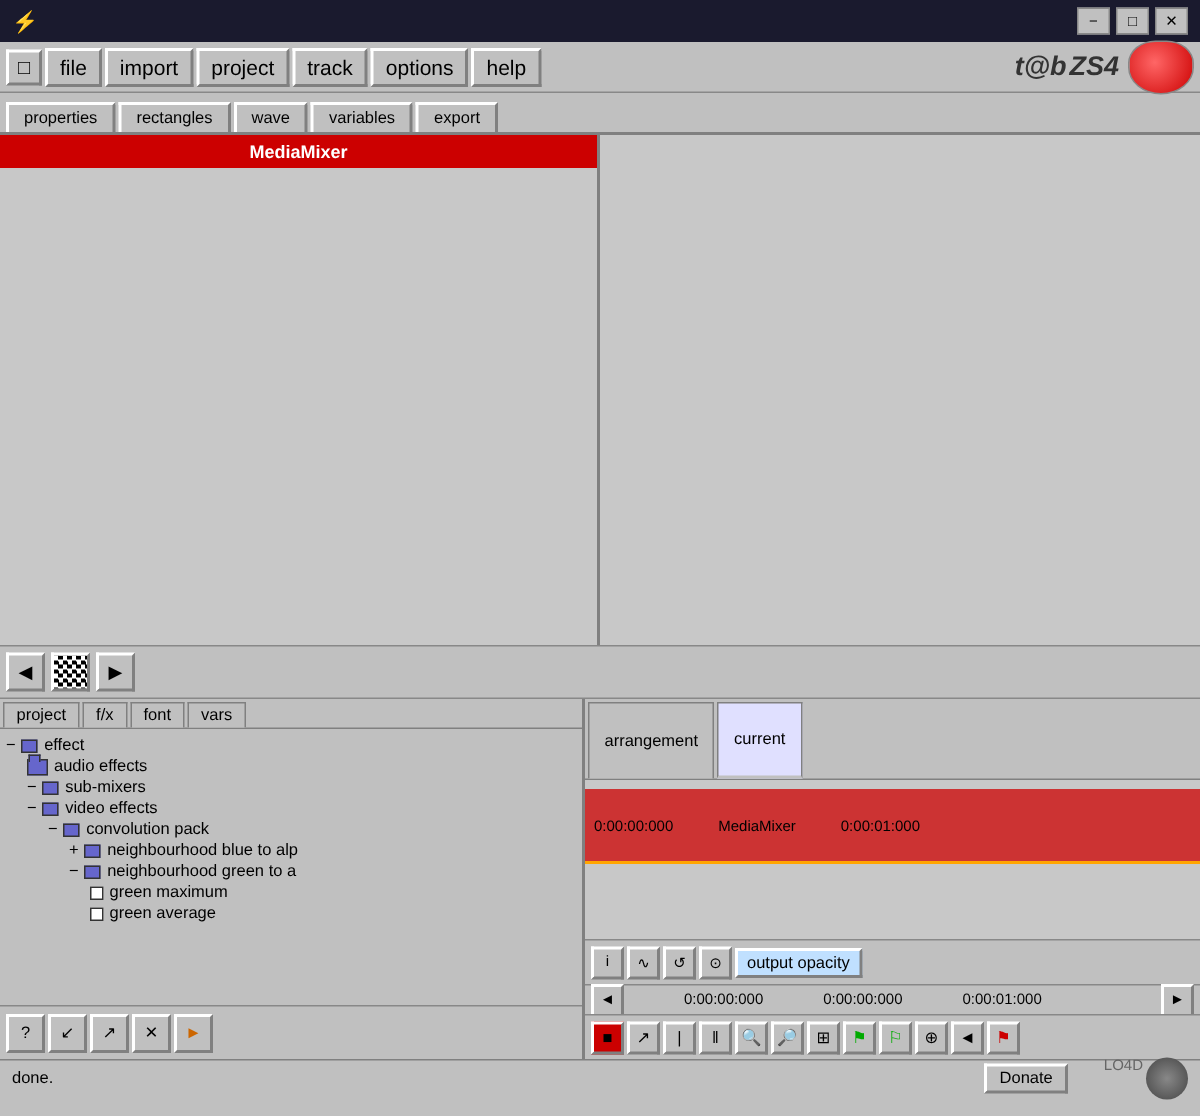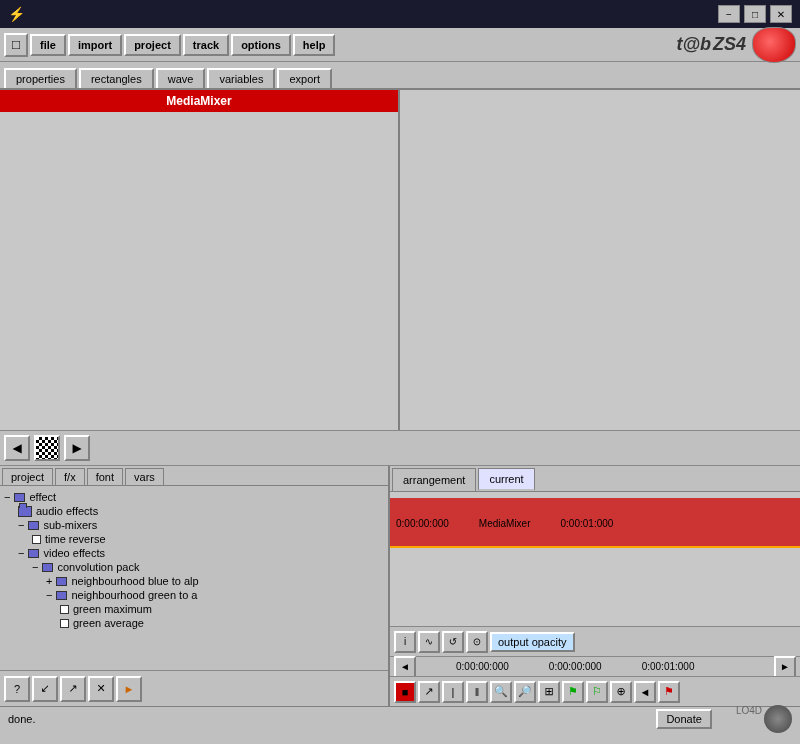--- a/index.html
+++ b/index.html
@@ -61,22 +61,22 @@
       padding: 3px 4px;
       gap: 2px;
       border-bottom: 1px solid #888;
     }
     .menu-btn {
       background: #c0c0c0;
       border: 2px solid;
       border-color: #ffffff #808080 #808080 #ffffff;
       padding: 3px 8px;
       cursor: pointer;
-      font-size: 11px;
-      font-weight: bold;
+      font-size: 14px;
+      font-weight: normal;
     }
     .menu-icon-btn {
       width: 24px;
       height: 24px;
       background: #c0c0c0;
       border: 2px solid;
       border-color: #ffffff #808080 #808080 #ffffff;
       display: flex;
       align-items: center;
       justify-content: center;
@@ -292,21 +292,21 @@
     }
     #arrangement-tab-bar {
       display: flex;
       padding: 2px 2px 0;
       border-bottom: 1px solid #808080;
     }
     .arr-tab {
       background: #c0c0c0;
       border: 1px solid #808080;
       border-bottom: none;
-      padding: 4px 10px;
+      padding: 18px 10px;
       cursor: pointer;
       font-size: 11px;
       margin-right: 2px;
     }
     .arr-tab.active {
       background: #e0e0ff;
       border-bottom: 2px solid #c0c0c0;
     }
     #arrangement-content {
       background: #c8c8c8;
@@ -491,24 +491,20 @@
         <span class="folder-icon"></span>
         <span>audio effects</span>
       </div>
 
       <div class="tree-item tree-indent-2">
         <span style="margin-right:2px;">−</span>
         <span class="small-folder"></span>
         <span>sub-mixers</span>
       </div>
 
-      <div class="tree-item tree-indent-3">
-        <span class="small-square"></span>
-        <span>time reverse</span>
-      </div>
 
       <div class="tree-item tree-indent-2">
         <span style="margin-right:2px;">−</span>
         <span class="small-folder"></span>
         <span>video effects</span>
       </div>
 
       <div class="tree-item tree-indent-3">
         <span style="margin-right:2px;">−</span>
         <span class="small-folder"></span>

